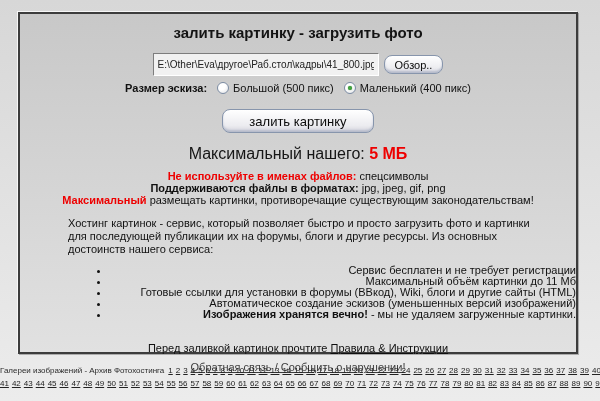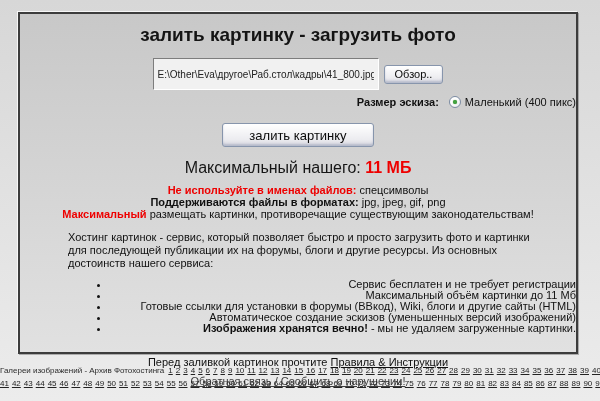--- a/index.html
+++ b/index.html
@@ -10,36 +10,36 @@
     font-family: "Liberation Sans", sans-serif;
     font-size:11px; color:#111;
   }
   .main-box {
     position:absolute; left:18px; top:12px; width:560px; height:342px;
     border:2px solid #3c3c3c;
     background: linear-gradient(#c8c8c8, #e1e1e1);
     box-shadow: -1px -1px 0 rgba(250,250,250,.9), 1px 1px 0 rgba(130,130,130,.6);
     text-align:center;
   }
-  .title { margin-top:10px; font-size:19px; font-weight:bold; color:#141414; }
+  .title { margin-top:10px; font-size:15px; font-weight:bold; color:#141414; }
   .file-row { margin-top:12px; display:flex; justify-content:center; align-items:center; gap:5px; }
   .file-input {
-    width:226px; height:32px; font-family:"Liberation Sans",sans-serif; font-size:10px;
+    width:226px; height:23px; font-family:"Liberation Sans",sans-serif; font-size:10px;
     background:#f1f1f1; color:#222; padding:1px 4px;
     border:1px solid; border-color:#7d7d7d #ffffff #ffffff #7d7d7d; outline:none;
   }
   .xp-btn {
     font-family:"Liberation Sans",sans-serif; font-size:11px; color:#0a0a0a;
-    border:1px solid #8795ac; border-radius:3px;
+    border:1px solid #8795ac; border-radius:8px;
     background: linear-gradient(#ffffff, #ececf0 70%, #d6d6de);
     box-shadow: inset 0 -2px 2px rgba(120,135,165,.35);
     padding:1px 10px; height:19px; cursor:pointer;
   }
   .submit { display:block; margin:15px auto 0; width:152px; height:24px; font-size:13px; }
-  .radio-row { margin-top:6px; display:flex; justify-content:flex-end; align-items:center; gap:10px; }
+  .radio-row { margin-top:6px; display:flex; justify-content:center; align-items:center; gap:10px; }
   .radio-opt { display:flex; align-items:center; gap:4px; cursor:pointer; }
   .radio {
     width:12px; height:12px; border-radius:50%;
     border:1px solid #7c8ca3; background: radial-gradient(circle at 35% 30%, #ffffff 40%, #dcdee2);
     display:inline-block; position:relative;
   }
   .radio.checked::after {
     content:""; position:absolute; left:3px; top:3px; width:4px; height:4px;
     border-radius:50%; background:#43a33f; box-shadow:0 0 1px #2c7c2a;
   }
@@ -66,30 +66,34 @@
   <div class="title">залить картинку - загрузить фото</div>
 
   <div class="file-row">
     <input class="file-input" type="text" value="E:\Other\Eva\другое\Раб.стол\кадры\41_800.jpg" style="">
     <button class="xp-btn">Обзор..</button>
   </div>
 
   <div class="radio-row">
     <span class="bold">Размер эскиза:</span>
     <span class="radio-opt">
+      <span class="radio"></span>
+      <span>Большой (500 пикс)</span>
+    </span>
+    <span class="radio-opt">
       <span class="radio checked"></span>
       <span>Маленький (400 пикс)</span>
     </span>
   </div>
 
   <button class="xp-btn submit">залить картинку</button>
 
   <div class="max-size">
     <span>Максимальный нашего:</span>
-    <span class="bold red">11 МБ</span>
+    <span class="bold red">5 МБ</span>
   </div>
 
   <div class="info">
     <div>
       <span class="bold red">Не используйте в именах файлов:</span>
       <span>спецсимволы</span>
     </div>
     <div>
       <span class="bold">Поддерживаются файлы в форматах:</span>
       <span>jpg, jpeg, gif, png</span>

